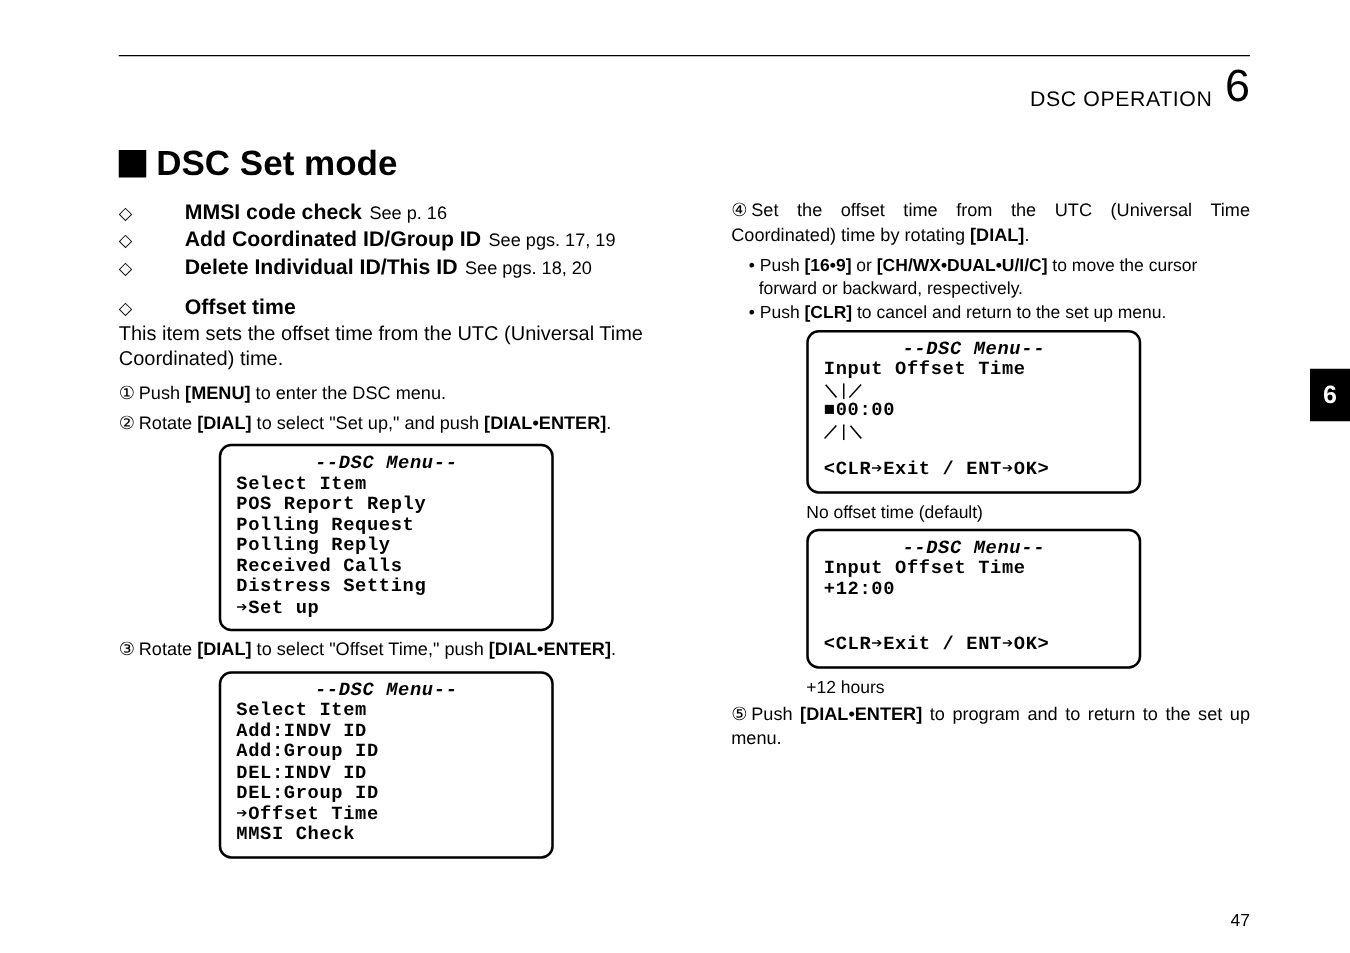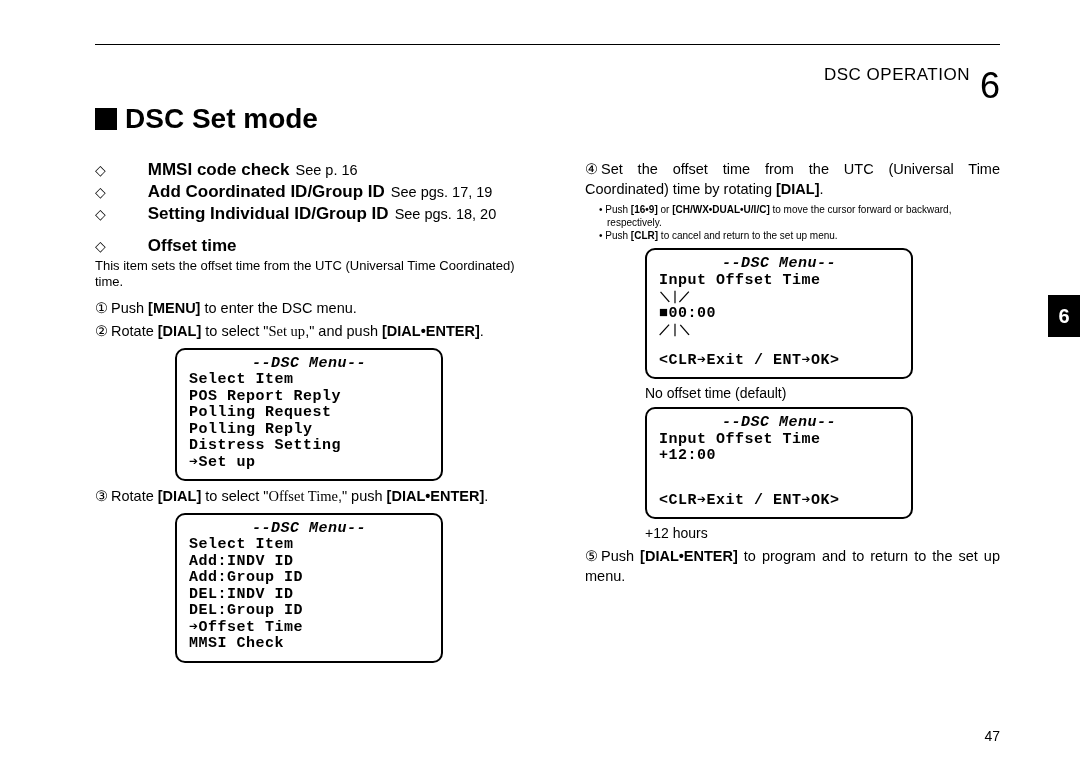--- a/index.html
+++ b/index.html
@@ -20,37 +20,37 @@
   .rule {
     position: absolute;
     left: 95px;
     right: 80px;
     top: 44px;
     border-top: 1.5px solid #000;
   }
   .header-right {
     position: absolute;
     right: 80px;
-    top: 65px;
-    display: flex;
-    align-items: flex-start;
+    top: 48px;
+    display: flex;
+    align-items: flex-end;
     gap: 10px;
   }
   .header-section {
     font-size: 17px;
     letter-spacing: 0.5px;
   }
   .header-num {
     font-size: 36px;
     font-weight: 400;
   }
   .title-block {
     position: absolute;
     left: 95px;
-    top: 103px;
+    top: 115px;
     display: flex;
     align-items: center;
     gap: 8px;
     text-align: center;
   }
   .title-square {
     width: 22px;
     height: 22px;
     background: #000;
   }
@@ -83,44 +83,44 @@
   .sub-bold {
     font-weight: 700;
     font-size: 17px;
     padding-left: 36px;
   }
   .see {
     font-size: 14.5px;
     font-weight: 400;
   }
   .body-text {
-    font-size: 13px;
+    font-size: 16px;
     line-height: 1.25;
     margin-top: 2px;
     margin-bottom: 8px;
   }
   .step {
     font-size: 14.5px;
     line-height: 1.35;
     margin-bottom: 4px;
     text-align: justify;
   }
   .step .circ {
     display: inline-block;
     width: 16px;
   }
   .keycap {
     font-weight: 700;
   }
   .mono {
-    font-family: Liberation Serif, serif;
+    font-family: Liberation Sans, sans-serif;
     letter-spacing: 0;
   }
   .bullet {
-    font-size: 10px;
+    font-size: 14px;
     line-height: 1.3;
     margin-left: 14px;
     text-indent: -8px;
     padding-left: 8px;
   }
   .lcd-box {
     border: 2px solid #000;
     border-radius: 10px;
     padding: 6px 12px 8px 12px;
     width: 240px;
@@ -198,21 +198,21 @@
       <span class="sub-bold">MMSI code check</span>
       <span class="see">See p. 16</span>
     </div>
     <div class="subhead-row">
       <span class="diamond">◇</span>
       <span class="sub-bold">Add Coordinated ID/Group ID</span>
       <span class="see">See pgs. 17, 19</span>
     </div>
     <div class="subhead-row">
       <span class="diamond">◇</span>
-      <span class="sub-bold">Setting Individual ID/Group ID</span>
+      <span class="sub-bold">Delete Individual ID/This ID</span>
       <span class="see">See pgs. 18, 20</span>
     </div>
 
     <div style="height:10px"></div>
 
     <div class="subhead-row">
       <span class="diamond">◇</span>
       <span class="sub-bold">Offset time</span>
     </div>
     <div class="body-text">This item sets the offset time from the UTC (Universal Time Coordinated) time.</div>
@@ -224,20 +224,21 @@
     <div class="step">
       <span class="circ">②</span><span>Rotate </span><span class="keycap">[DIAL]</span><span> to select "</span><span class="mono">Set up</span><span>," and push </span><span class="keycap">[DIAL•ENTER]</span><span>.</span>
     </div>
 
     <div class="lcd-box">
       <div class="lcd-line center">--DSC Menu--</div>
       <div class="lcd-line">Select Item</div>
       <div class="lcd-line"> POS Report Reply</div>
       <div class="lcd-line"> Polling Request</div>
       <div class="lcd-line"> Polling Reply</div>
+      <div class="lcd-line"> Received Calls</div>
       <div class="lcd-line"> Distress Setting</div>
       <div class="lcd-line">➔Set up</div>
     </div>
 
     <div class="step">
       <span class="circ">③</span><span>Rotate </span><span class="keycap">[DIAL]</span><span> to select "</span><span class="mono">Offset Time</span><span>," push </span><span class="keycap">[DIAL•ENTER]</span><span>.</span>
     </div>
 
     <div class="lcd-box">
       <div class="lcd-line center">--DSC Menu--</div>

